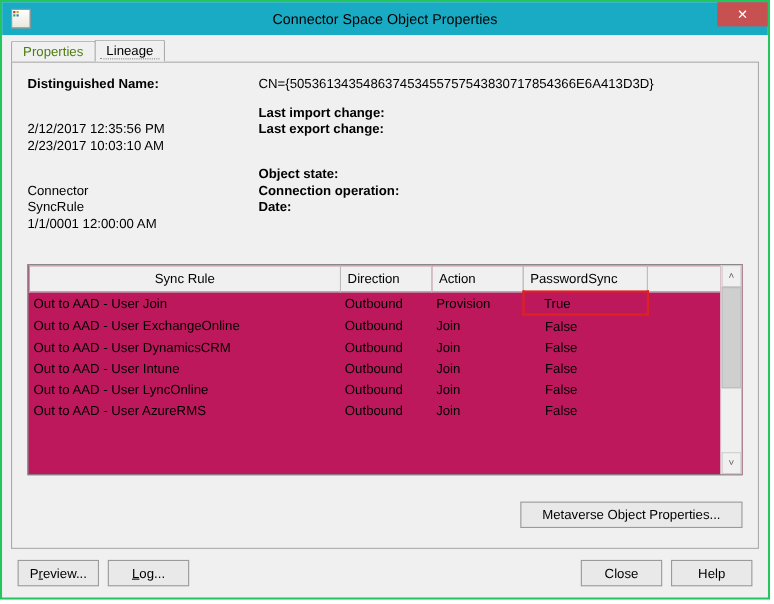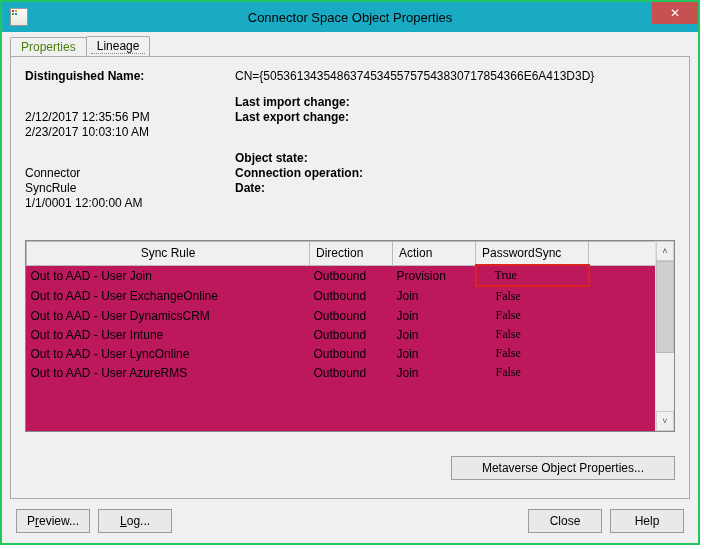--- a/index.html
+++ b/index.html
@@ -182,21 +182,21 @@
   tbody td {
     padding: 1px 6px;
     border: none;
     height: 17px;
     vertical-align: middle;
     white-space: nowrap;
   }
   tbody td.col-rule { padding-left: 4px;}
   tbody td.col-dir,
   tbody td.col-act { padding-left: 4px;}
-  tbody td.col-pw  { padding-left: 20px; font-family: Liberation Serif, serif;}
+  tbody td.col-pw  { padding-left: 20px;}
   .highlight-cell {
     border: 2px solid #d22 !important;
     padding-left: 18px !important;
   }
   
   .vscroll {
     width: 18px;
     background: #f0f0f0;
     border-left: 1px solid #ddd;
     display: flex;
@@ -229,21 +229,21 @@
   }
   
   .metaverse-row {
     display: flex;
     justify-content: flex-end;
     margin-top: 24px;
   }
   .btn-std {
     background: #e9e9e9;
     border: 1px solid #9a9a9a;
-    padding: 4px 30px;
+    padding: 4px 19px;
     font-size: 12px;
     font-family: inherit;
     cursor: pointer;
     min-width: 76px;
     text-align: center;
   }
   .btn-std.wide { min-width: 160px; }
   .btn-std.small { min-width: 74px; padding:4px 10px;}
   
   .bottombar {

